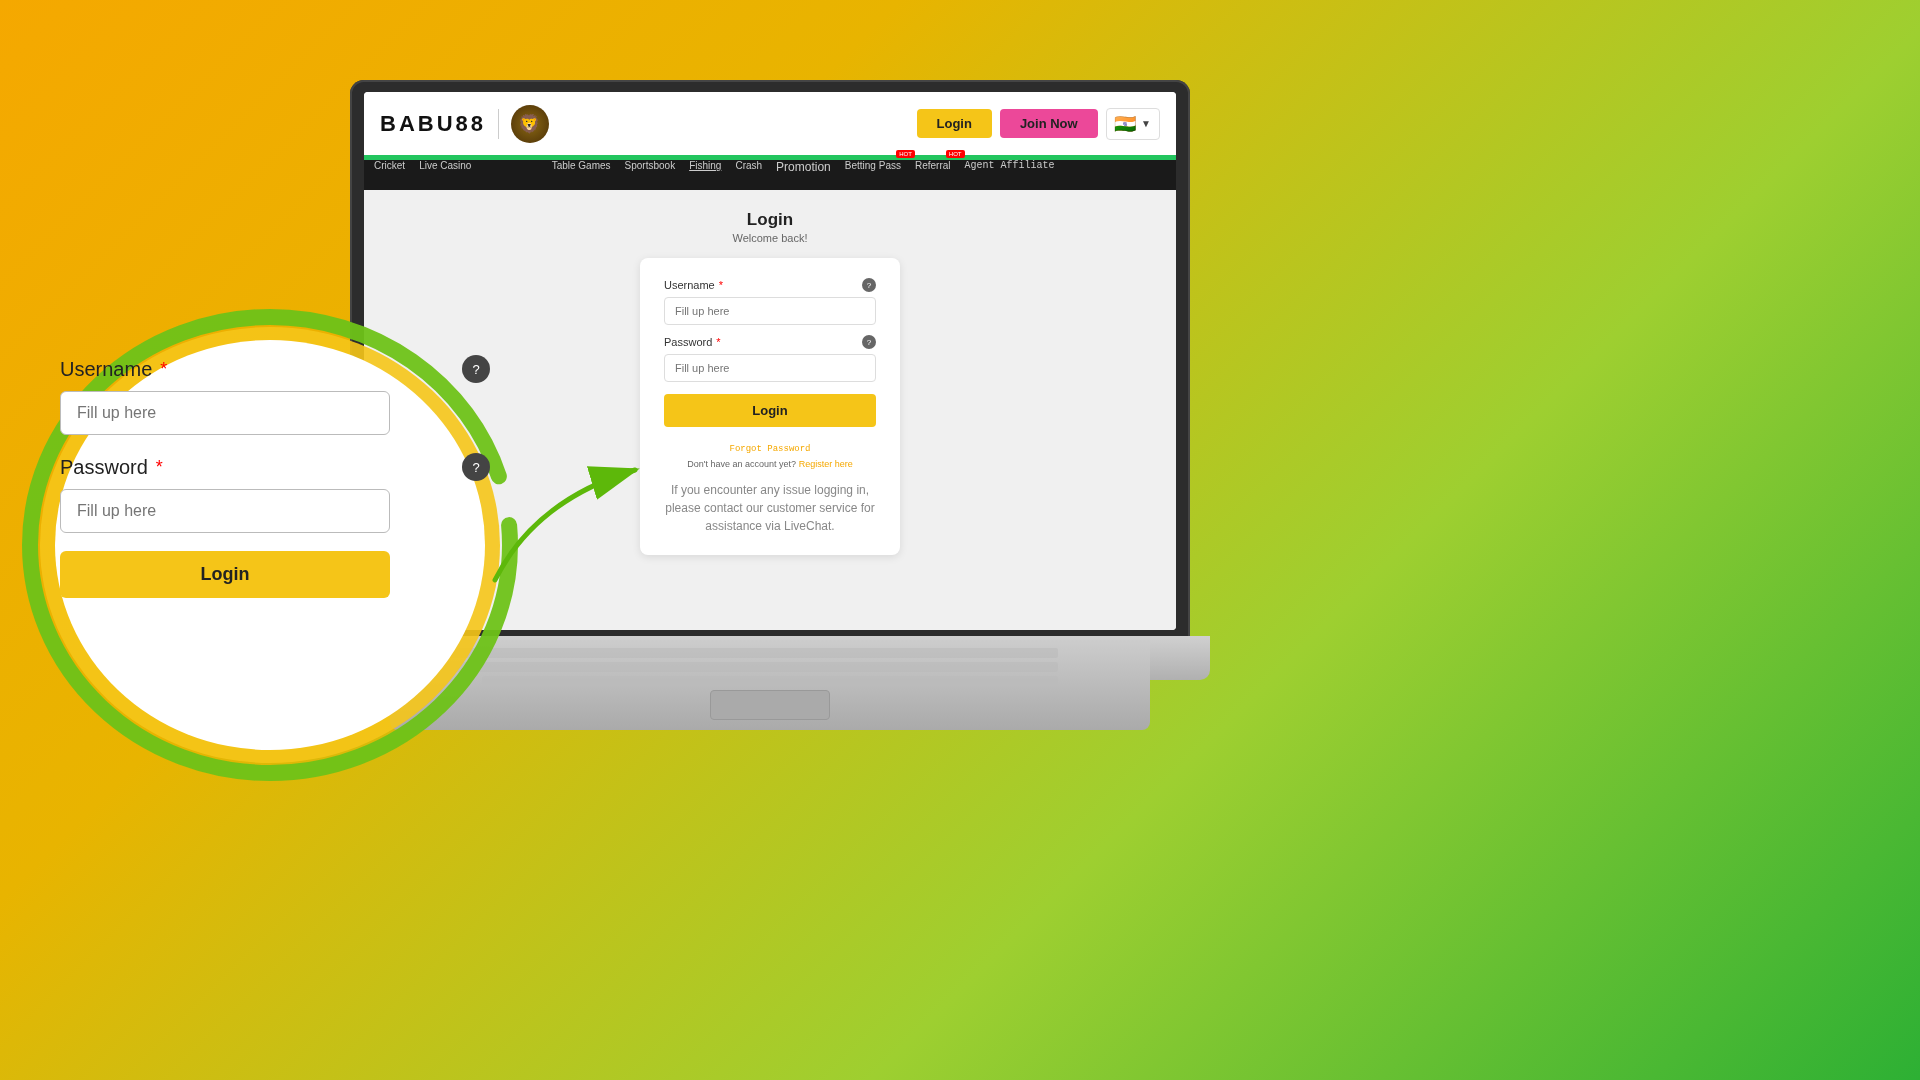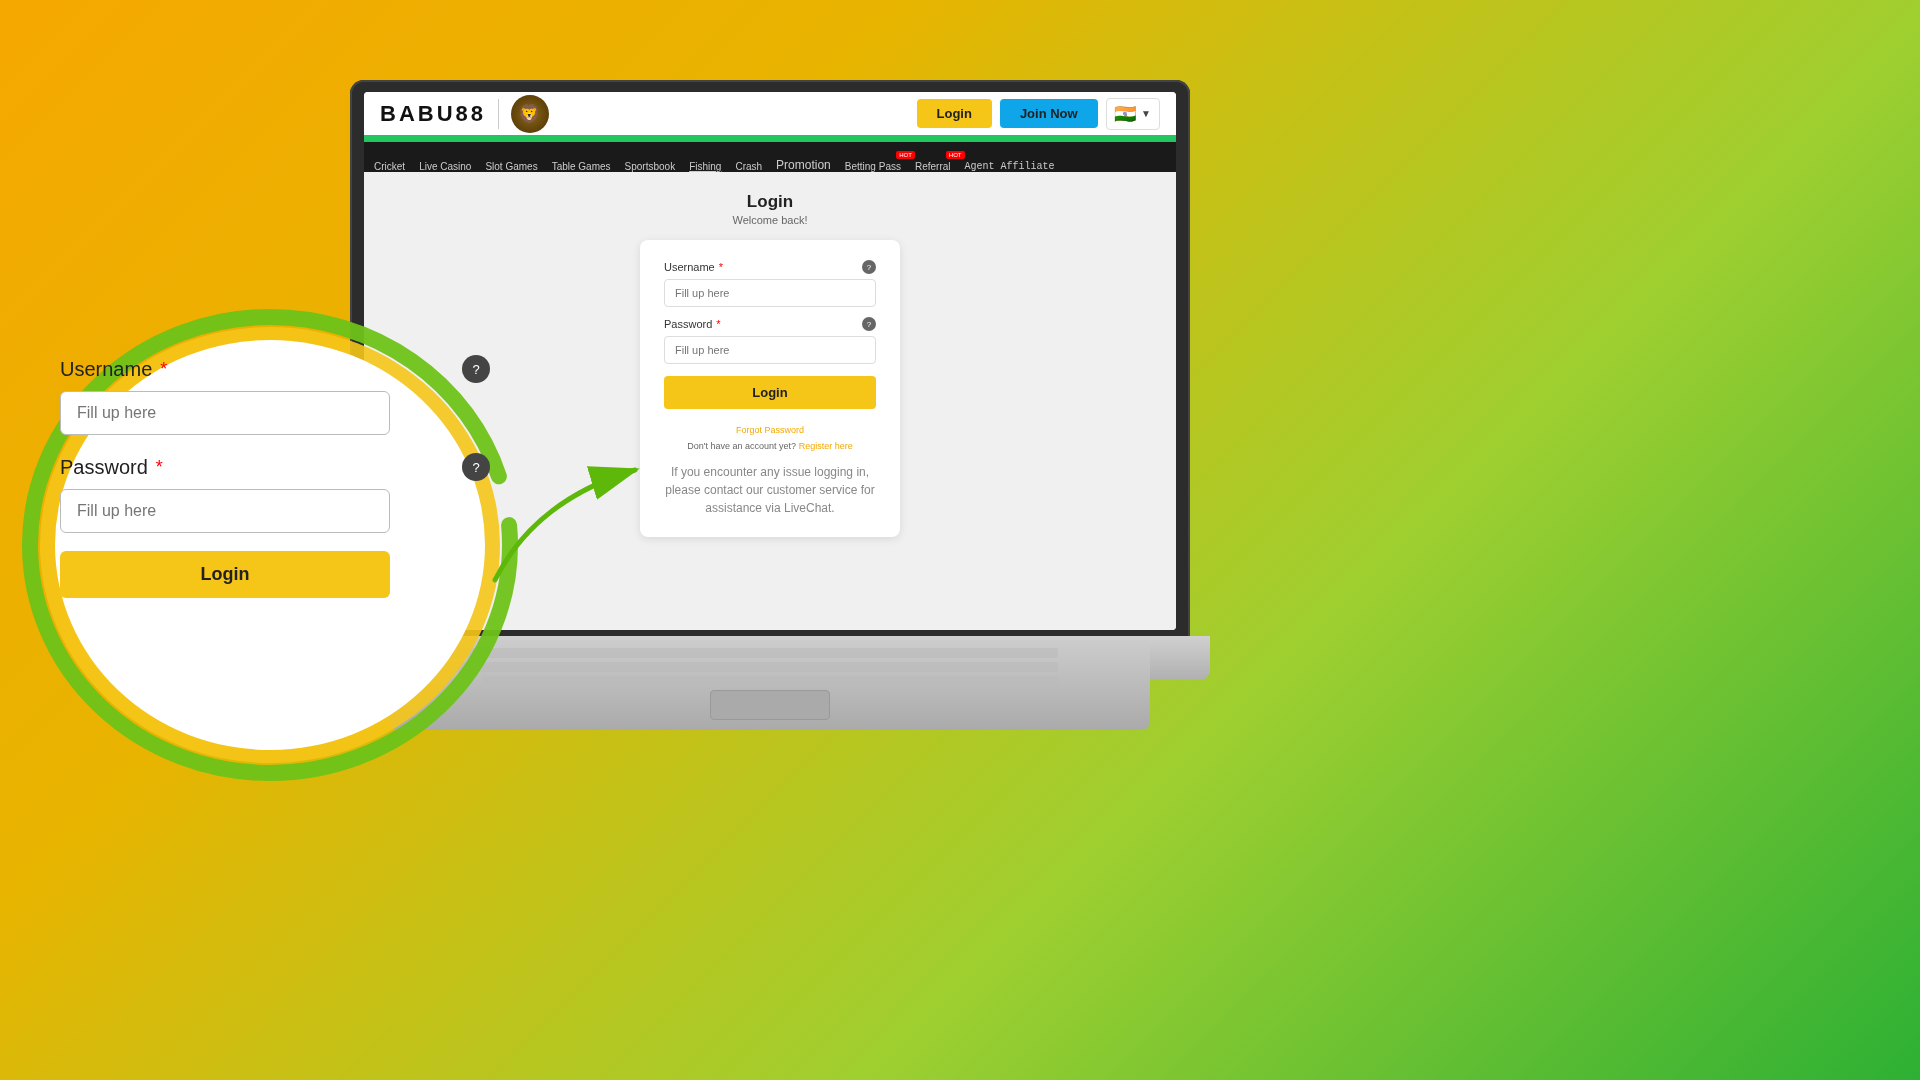--- a/index.html
+++ b/index.html
@@ -16,37 +16,37 @@
 <body>
 
 <div style="position:absolute;top:0;left:0;width:1920px;height:1080px;background:linear-gradient(135deg,#f5a800 0%,#e8b400 30%,#9ecf30 65%,#2db034 100%);"></div>
 
 <div style="position:absolute;top:80px;left:330px;width:880px;height:620px;">
 
   <div style="position:absolute;top:0;left:20px;width:840px;height:560px;background:#2c2c2c;border-radius:14px 14px 0 0;padding:12px 14px 10px 14px;box-shadow:inset 0 0 0 2px #444;">
 
     <div style="width:100%;height:100%;background:#f0f0f0;border-radius:4px;overflow:hidden;display:flex;flex-direction:column;">
 
-      <div style="background:white;height:50px;display:flex;align-items:center;padding:12px 16px;justify-content:space-between;flex-shrink:0;border-bottom:7px solid #22c55e;">
+      <div style="background:white;height:68px;display:flex;align-items:center;padding:12px 16px;justify-content:space-between;flex-shrink:0;border-bottom:5px solid #22c55e;">
         <div style="display:flex;align-items:center;gap:8px;">
           <span style="font-size:22px;font-weight:900;color:#111;letter-spacing:3px;">BABU88</span>
           <div style="width:1px;height:30px;background:#ccc;margin:0 4px;"></div>
           <div style="width:38px;height:38px;background:radial-gradient(circle,#8b6914,#4a2e06);border-radius:50%;display:flex;align-items:center;justify-content:center;font-size:18px;">🦁</div>
         </div>
         <div style="display:flex;align-items:center;gap:8px;">
           <button style="background:#f5c518;border:none;padding:7px 20px;border-radius:4px;font-size:13px;font-weight:bold;cursor:pointer;color:#222;">Login</button>
-          <button style="background:#0ea5e9;border:none;padding:7px 20px;border-radius:4px;font-size:13px;font-weight:bold;cursor:pointer;color:#222;">Join Now</button>
+          <button style="background:#ec4899;border:none;padding:7px 20px;border-radius:4px;font-size:13px;font-weight:bold;cursor:pointer;color:#222;">Join Now</button>
           <div style="display:flex;align-items:center;gap:4px;border:1px solid #ddd;padding:4px 8px;border-radius:4px;cursor:pointer;font-size:18px;">
             <span>🇮🇳</span>
             <span style="font-size:10px;color:#444;">▼</span>
           </div>
         </div>
       </div>
 
-      <div style="background:#1a1a1a;height:30px;display:flex;align-items:flex-end;padding:0 10px;gap:14px;flex-shrink:0;">
+      <div style="background:#1a1a1a;height:30px;display:flex;align-items:flex-start;padding:0 10px;gap:14px;flex-shrink:0;">
         <span style="color:#ccc;font-size:10px;cursor:pointer;">Cricket</span>
         <span style="color:#ccc;font-size:10px;cursor:pointer;">Live Casino</span>
         <span style="color:#ccc;font-size:10px;cursor:pointer;margin-top:35px;">Slot Games</span>
         <span style="color:#ccc;font-size:10px;cursor:pointer;">Table Games</span>
         <span style="color:#ccc;font-size:10px;cursor:pointer;">Sportsbook</span>
         <span style="color:#ccc;font-size:10px;cursor:pointer;text-decoration:underline;">Fishing</span>
         <span style="color:#ccc;font-size:10px;cursor:pointer;">Crash</span>
         <span style="color:#ccc;font-size:12px;cursor:pointer;">Promotion</span>
         <span style="color:#ccc;font-size:10px;cursor:pointer;position:relative;">
           <span>Betting Pass</span>
@@ -75,21 +75,21 @@
           <div style="display:flex;align-items:center;gap:4px;margin-bottom:5px;">
             <span style="font-size:11px;color:#333;">Password</span>
             <span style="color:red;font-size:11px;">*</span>
             <div style="width:14px;height:14px;background:#666;border-radius:50%;color:white;font-size:8px;display:flex;align-items:center;justify-content:center;cursor:pointer;margin-left:auto;">?</div>
           </div>
           <input type="password" style="width: 100%; border: 1px solid rgb(221, 221, 221); border-radius: 4px; padding: 7px 10px; font-size: 11px; color: rgb(153, 153, 153); margin-bottom: 12px; outline: none;" placeholder="Fill up here">
           
           <button style="width:100%;background:#f5c518;border:none;padding:9px;border-radius:4px;font-size:13px;font-weight:bold;cursor:pointer;color:#222;margin-bottom:10px;">Login</button>
           
           <div style="text-align:center;margin-bottom:4px;">
-            <a href="#" style="color:#f5a800;font-size:9px;text-decoration:none;">Forgot Password</a>
+            <a href="#" style="color:#f5a800;font-size:9px;text-decoration:none;font-family:Liberation Mono, monospace;">Forgot Password</a>
           </div>
           <div style="text-align:center;margin-bottom:12px;font-size:9px;color:#666;">
             <span>Don't have an account yet?</span>
             <a href="#" style="color:#f5a800;text-decoration:none;">Register here</a>
           </div>
           <div style="font-size:12px;color:#888;text-align:center;line-height:1.5;">If you encounter any issue logging in, please contact our customer service for assistance via LiveChat.</div>
         </div>
       </div>
     </div>
   </div>

